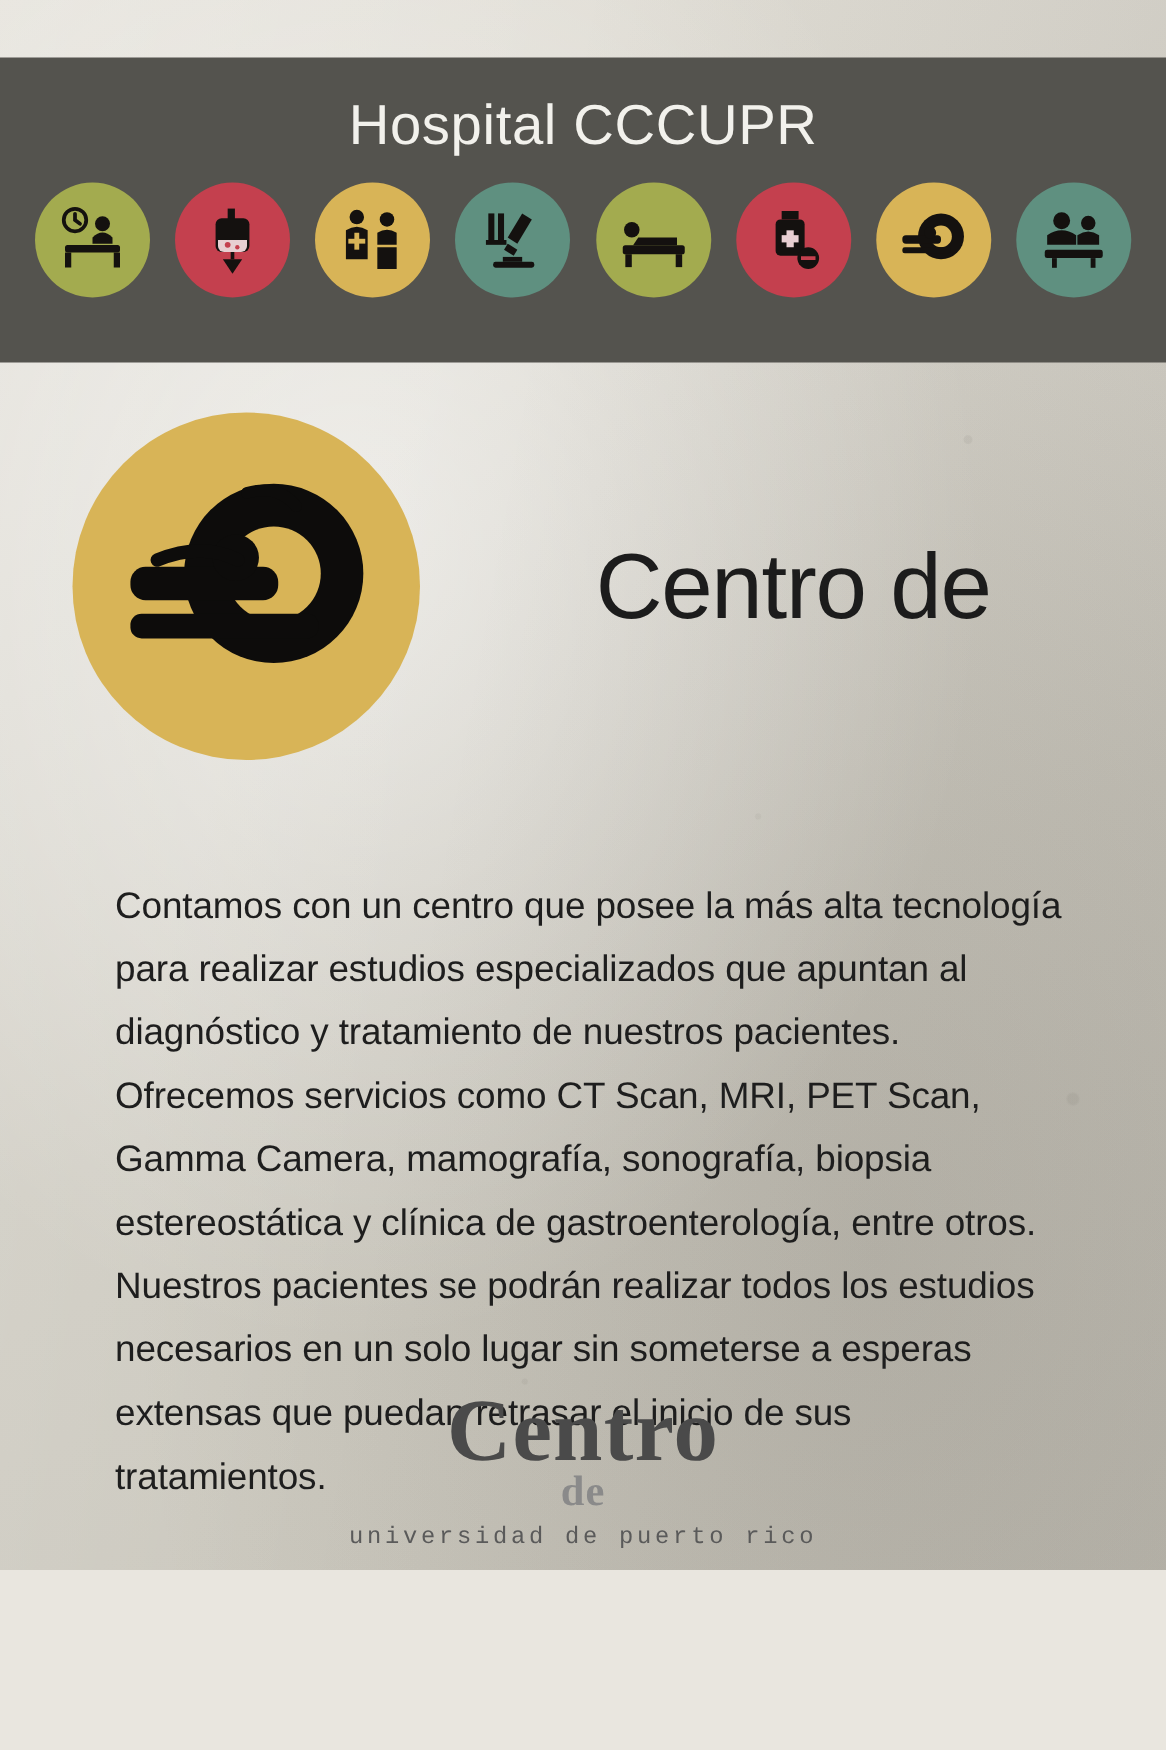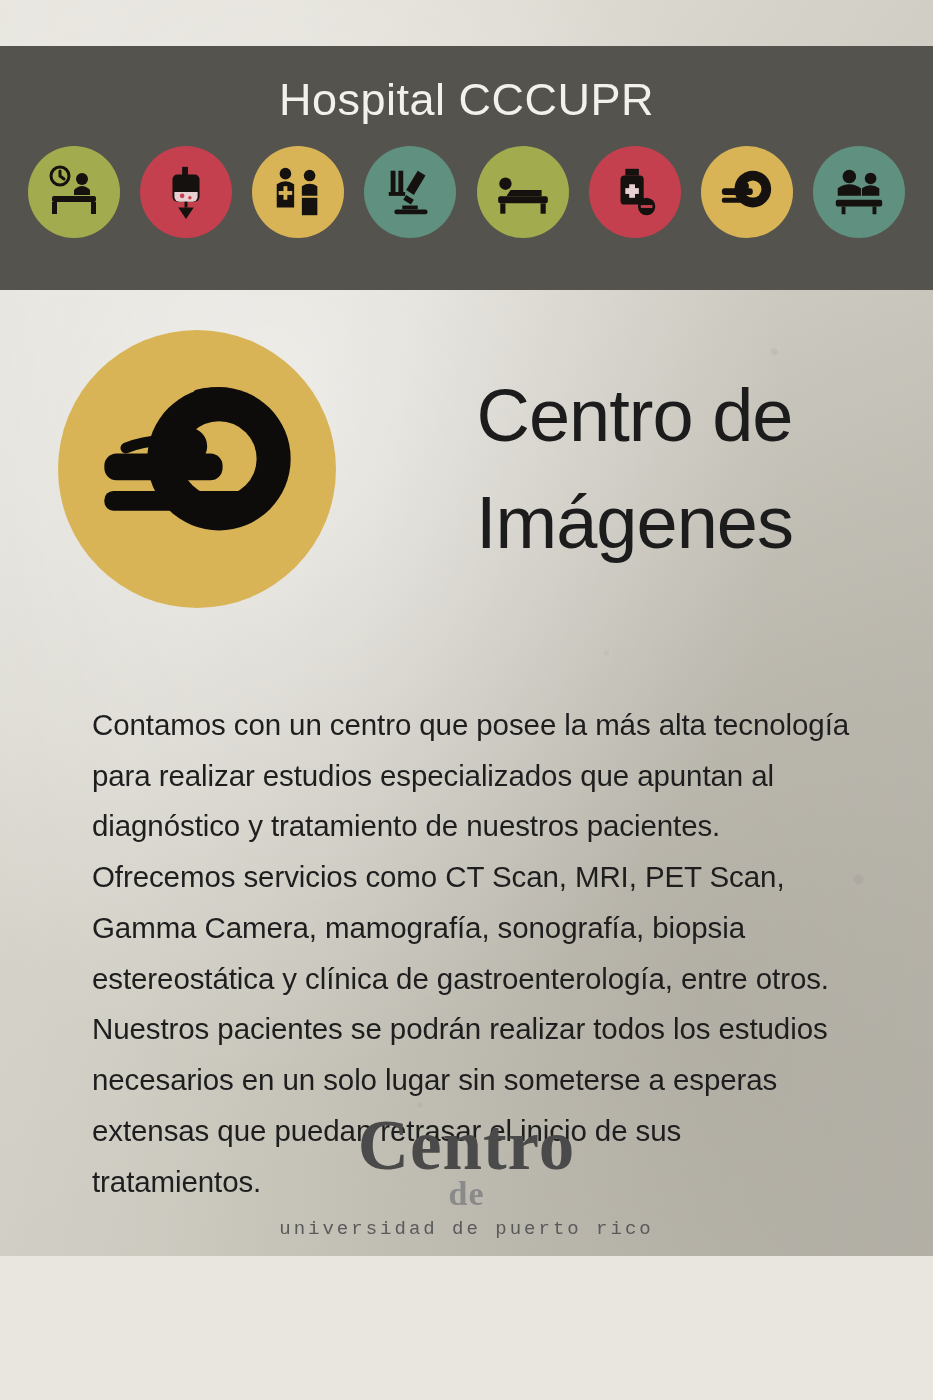--- a/index.html
+++ b/index.html
@@ -281,21 +281,20 @@
         <path d="M30 9 q7 -2 11 3" stroke="#0d0c0b" stroke-width="2.6" fill="none" stroke-linecap="round"></path>
         <rect x="4" y="25.5" width="33" height="7.5" rx="3.4" fill="#0d0c0b"></rect>
         <circle cx="27.5" cy="23.5" r="5.2" fill="#0d0c0b"></circle>
         <path d="M10 24 q10 -4 18 0" stroke="#0d0c0b" stroke-width="3" fill="none" stroke-linecap="round"></path>
         <rect x="4" y="36" width="42" height="5.5" rx="2.5" fill="#0d0c0b"></rect>
       </svg>
     </div>
 
     <div class="section-title">
       <div>Centro de</div>
-      <div>Imágenes</div>
     </div>
   </div>
 
   <div class="body-copy">Contamos con un centro que posee la más alta tecnología para realizar estudios especializados que apuntan al diagnóstico y tratamiento de nuestros pacientes. Ofrecemos servicios como CT Scan, MRI, PET Scan, Gamma Camera, mamografía, sonografía, biopsia estereostática y clínica de gastroenterología, entre otros. Nuestros  pacientes se podrán realizar todos los estudios necesarios en un solo lugar sin someterse a esperas extensas que puedan retrasar el inicio de sus tratamientos.</div>
 
   <div class="logo">
     <div class="logo-l1">Centro</div>
     <div class="logo-l3">
       <span class="logo-de">de</span>
     </div>

